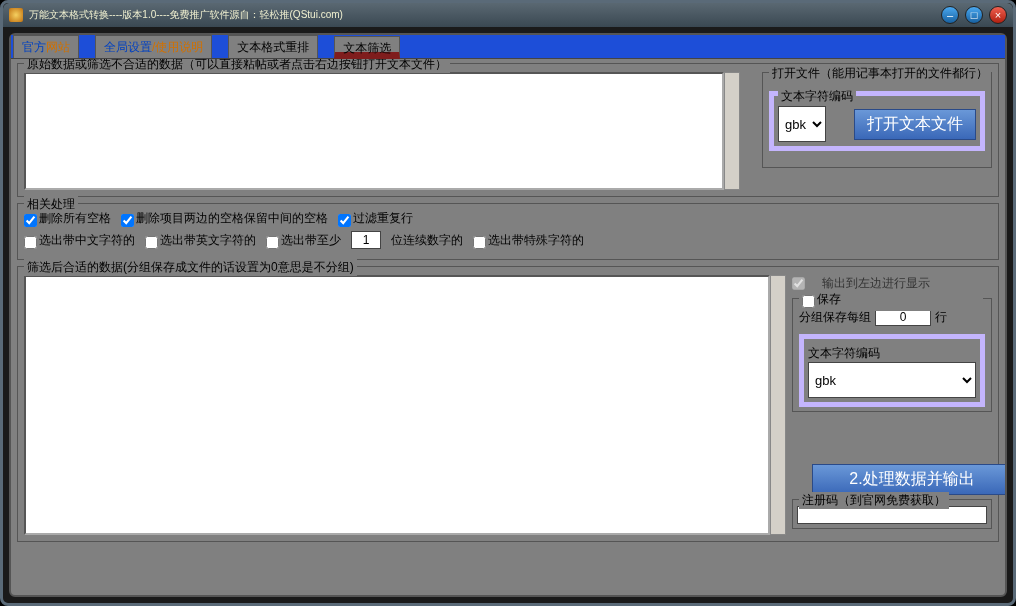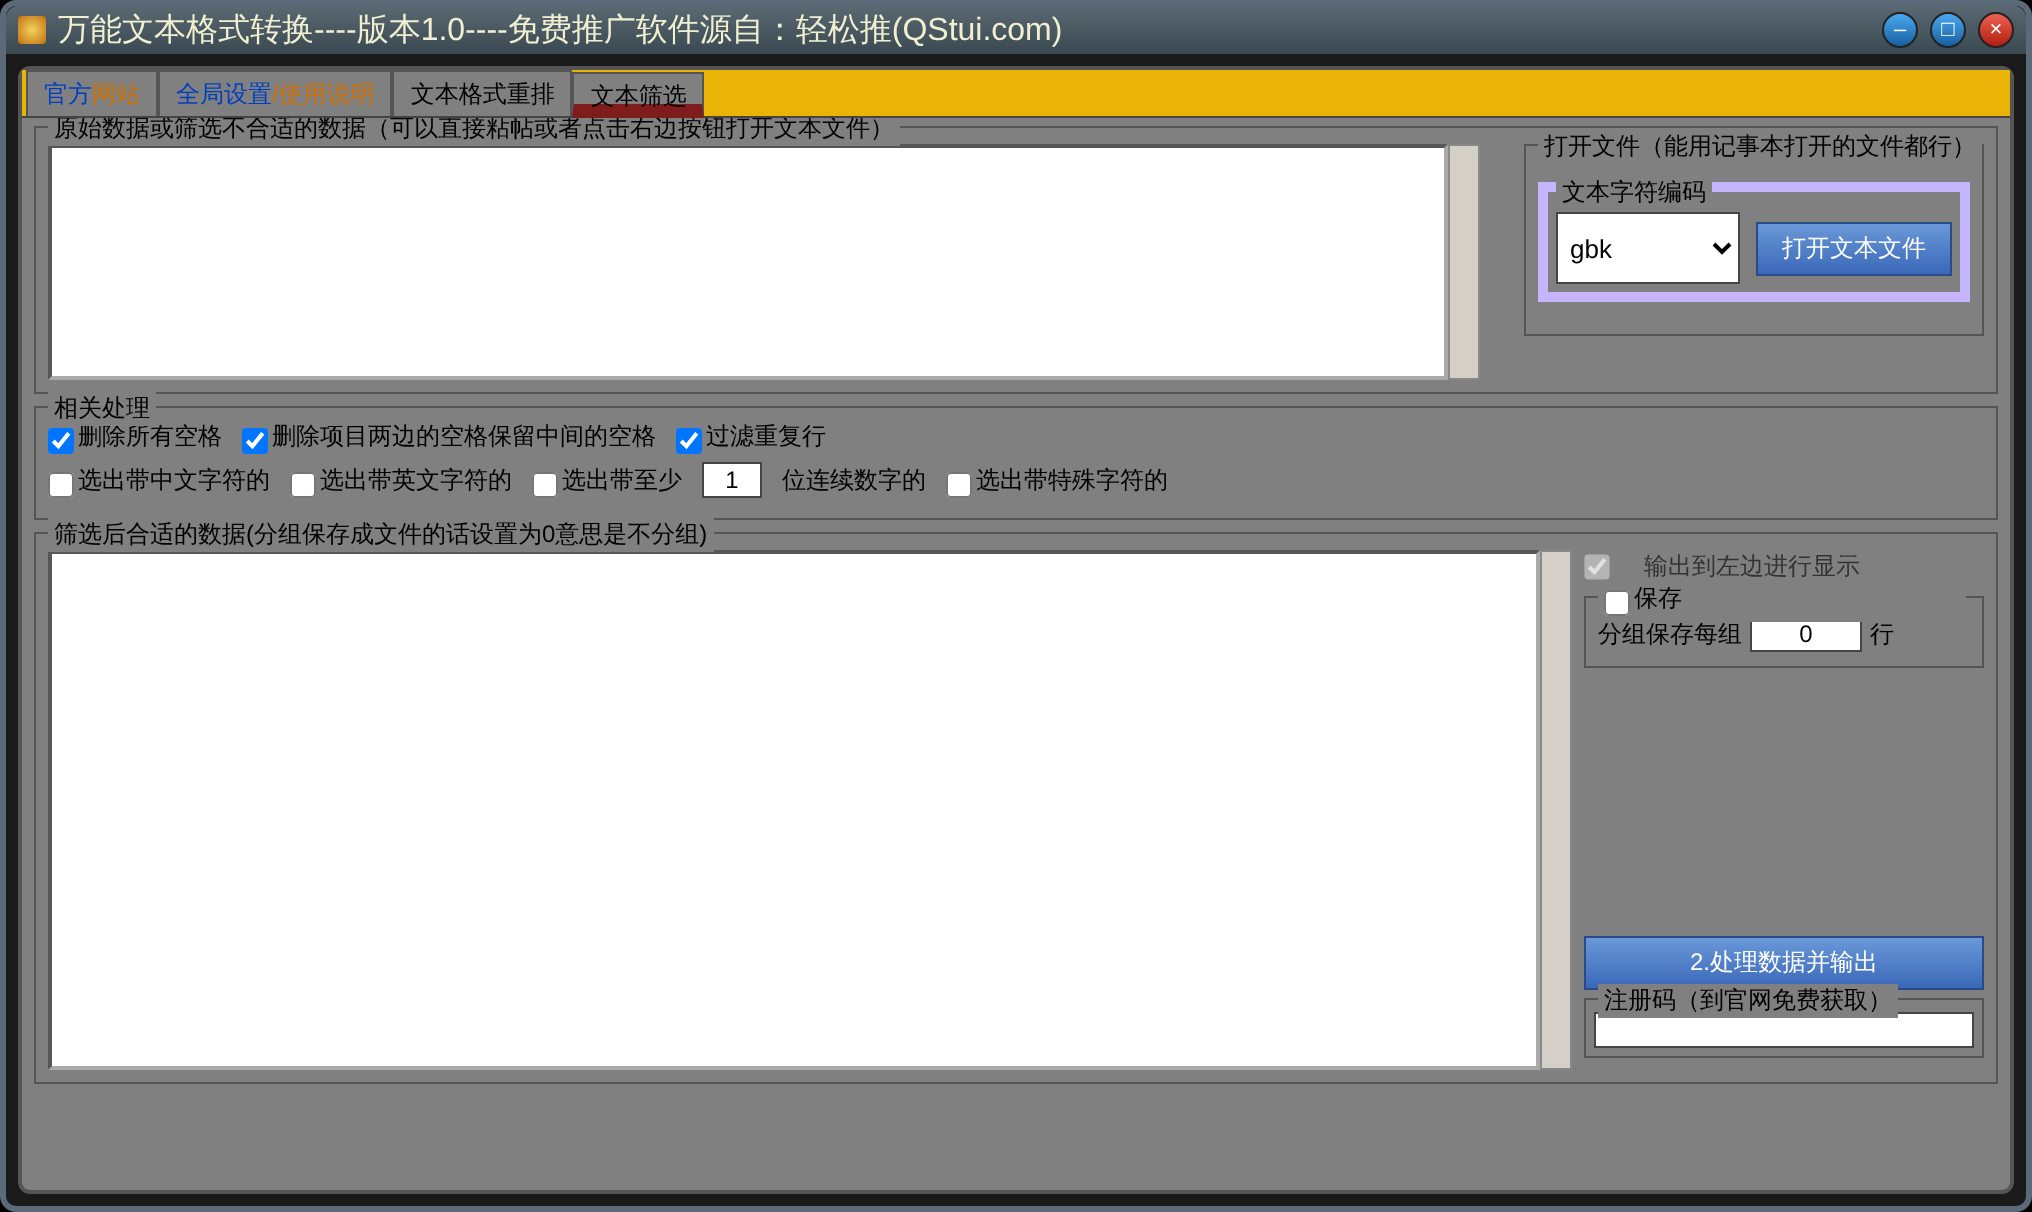--- a/index.html
+++ b/index.html
@@ -46,21 +46,21 @@
       align-items: center;
       padding: 0 6px;
       color: #f0f0d0;
     }
     .title-icon {
       width: 14px; height: 14px;
       background: radial-gradient(#f5d060, #c07010);
       margin-right: 6px;
       border-radius: 2px;
     }
-    .titlebar-text { flex: 1; font-size: 16px; }
+    .titlebar-text { flex: 1; font-size: 10px; }
     .win-btns { display: flex; gap: 6px; }
     .win-btn {
       width: 18px; height: 18px;
       border-radius: 50%;
       border: 1px solid #222;
       display:flex; align-items:center; justify-content:center;
       font-size:11px; color:#fff; cursor:pointer;
     }
     .win-min { background: linear-gradient(#4aa8f0,#1860a0); }
     .win-max { background: linear-gradient(#4aa8f0,#1860a0); }
@@ -72,23 +72,23 @@
       border-radius: 6px;
       background: #808080;
       height: calc(100% - 36px);
       position: relative;
     }
 
     .tabs {
       display: flex;
       height: 24px;
       border-bottom: 1px solid #444;
-      background: #eab308;
+      background: #1d4ed8;
       padding-left: 2px;
-      gap: 0;
+      gap: 16px;
     }
     .tab {
       padding: 3px 8px;
       background: #808080;
       border: 1px solid #555;
       border-bottom: none;
       margin-right: 0;
       font-size: 12px;
       cursor: pointer;
     }
@@ -139,23 +139,24 @@
       height:36px;
       padding:0 2px;
     }
     .enc-select { width:80px; }
     .pill-btn {
       background: linear-gradient(#6a98d8,#3a68b8);
       border:1px solid #2a4a88;
       color:#fff;
       border-radius:0;
       padding:4px 12px;
-      font-size:12px;
+      font-size:16px;
       cursor:pointer;
       white-space:nowrap;
+      margin-left:20px;
     }
 
     .related { padding:6px; position:relative; }
     .related .legend { top:-8px; }
     .chk-row { display:flex; align-items:center; gap:10px; flex-wrap:wrap; margin-bottom:4px; }
     .chk { display:flex; align-items:flex-end; gap:2px; }
     .chk input { width:13px; height:13px; }
     .num-input { width:30px; height:18px; border:1px solid #444; background:#fff; text-align:center; font-size:12px; }
     .preview-btn {
       position:absolute; right:6px; top:6px;
@@ -291,20 +292,26 @@
                 <label class="chk">
                     <input type="checkbox" style="">
                     <span>保存</span>
                   </label>
               </span>
               <div class="save-row">
                 <span>分组保存每组</span>
                 <input class="num-input" value="0" style="">
                 <span>行</span>
               </div>
+              <div class="enc-group">
+                <span class="legend">文本字符编码</span>
+                <select>
+                  <option>gbk</option>
+                </select>
+              </div>
             </div>
 
             <div class="bottom-btn">
               <button class="pill-btn" style="width:100%">2.处理数据并输出</button>
             </div>
 
             <div class="groupbox gb-reg">
               <span class="legend">注册码（到官网免费获取）</span>
               <input type="text" style="">
             </div>

